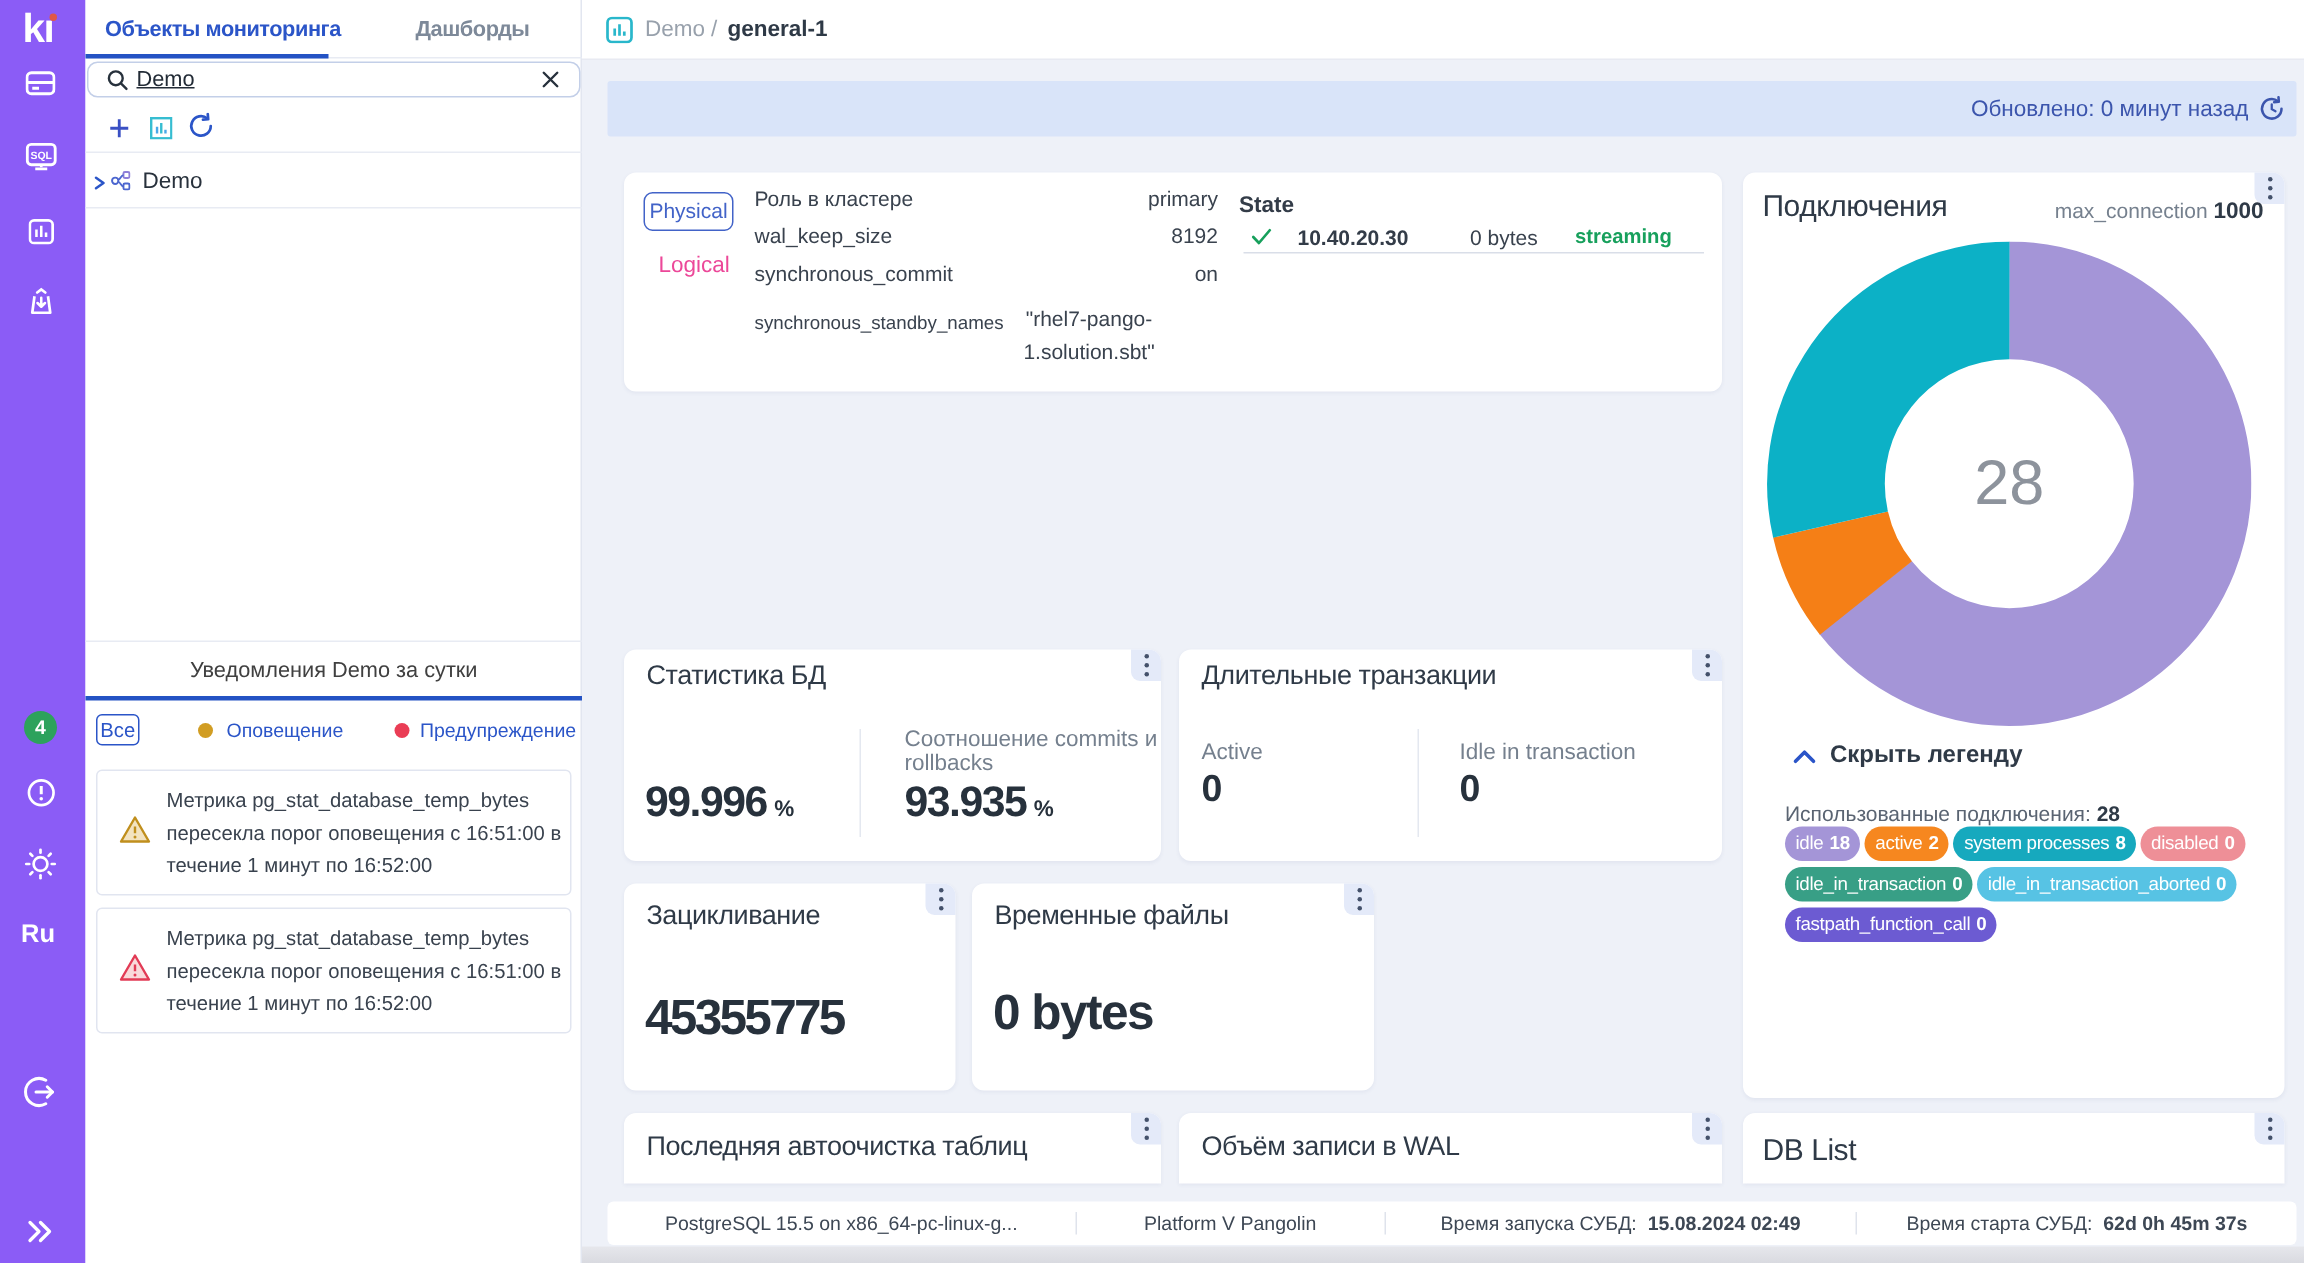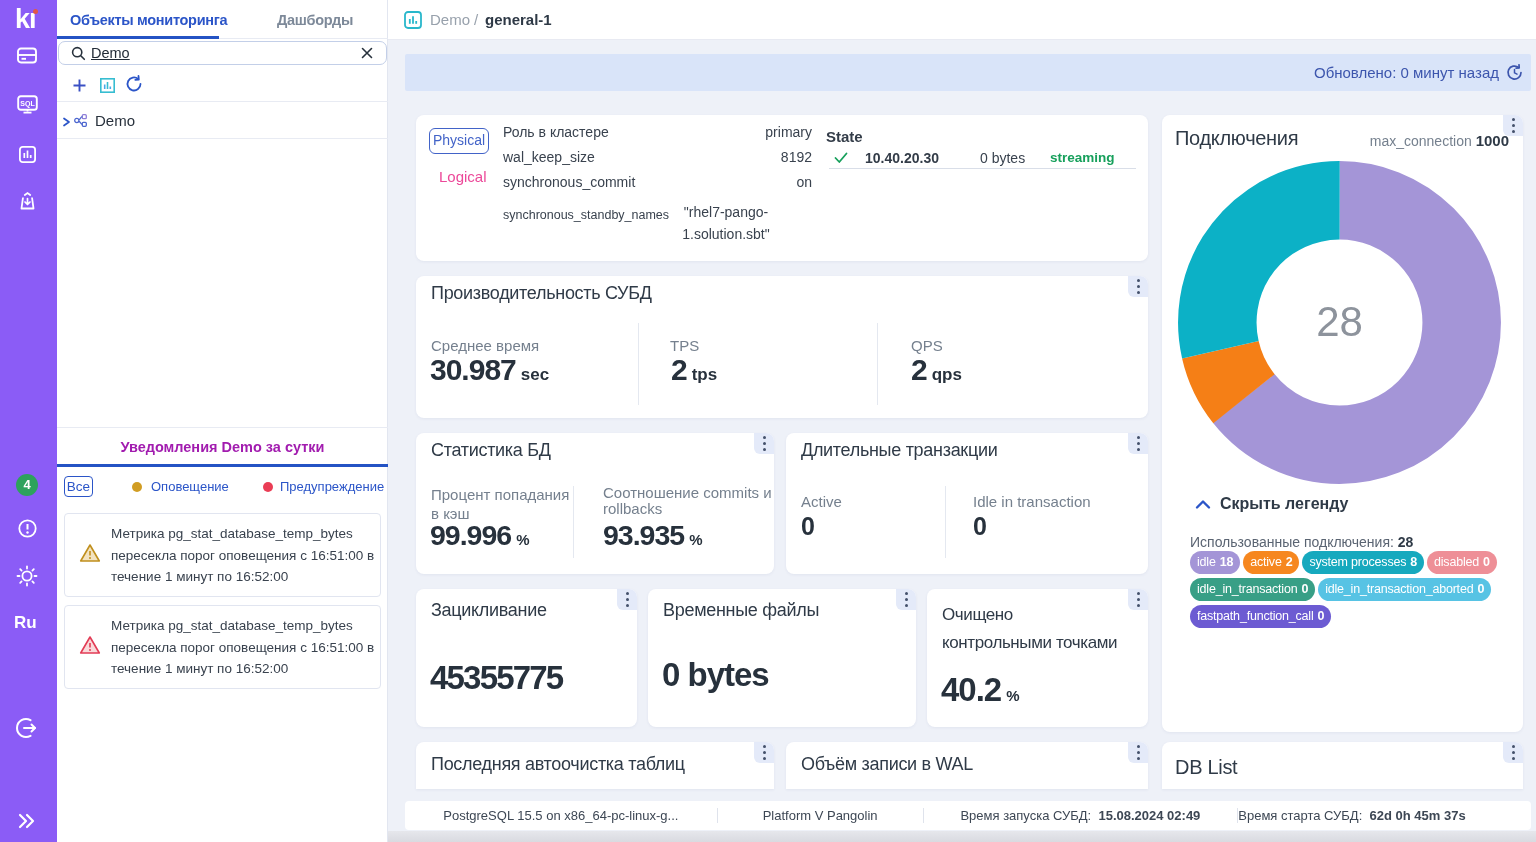--- a/index.html
+++ b/index.html
@@ -121,21 +121,21 @@
   </svg>
   <svg class="abs" style="left:17px;top:114px" width="13" height="13" viewBox="0 0 13 13">
     <circle cx="2.8" cy="6.5" r="2.1" fill="none" stroke="#4c66cf" stroke-width="1.3"></circle>
     <rect x="8.3" y="0.7" width="4" height="4" rx="1" fill="none" stroke="#8f7fd8" stroke-width="1.3"></rect>
     <rect x="8.3" y="8.3" width="4" height="4" rx="1" fill="none" stroke="#4c66cf" stroke-width="1.3"></rect>
     <path d="M4.9 5.7 C6.6 5.3 6.6 2.7 8.3 2.7 M4.9 7.3 C6.6 7.7 6.6 10.3 8.3 10.3" fill="none" stroke="#4c66cf" stroke-width="1.2"></path>
   </svg>
   <div class="abs" style="left:38px;top:112px;font-size:15px;color:#28313c">Demo</div>
 
   <div class="abs" style="left:0;top:427px;width:331px;height:1px;background:#e8ebf3"></div>
-  <div class="abs" style="left:0;top:439px;width:331px;text-align:center;font-size:14.5px;font-weight:700;color:#a21caf">Уведомления Demo за сутки</div>
+  <div class="abs" style="left:0;top:439px;width:331px;text-align:center;font-size:14.5px;font-weight:400;color:#404040">Уведомления Demo за сутки</div>
   <div class="abs" style="left:0;top:464px;width:331px;height:3px;background:#2453c4"></div>
 
   <div class="abs" style="left:7px;top:476px;width:29px;height:21px;border:1px solid #2b55c8;border-radius:4px;color:#2b55c8;font-size:13.5px;text-align:center;line-height:19px">Все</div>
   <div class="abs" style="left:75px;top:482px;width:10px;height:10px;border-radius:50%;background:#d19d23"></div>
   <div class="abs" style="left:94px;top:479px;font-size:13px;color:#2b55c8">Оповещение</div>
   <div class="abs" style="left:206px;top:482px;width:10px;height:10px;border-radius:50%;background:#ea3d55"></div>
   <div class="abs" style="left:223px;top:479px;font-size:13px;color:#2b55c8">Предупреждение</div>
 
   <div class="abs" style="left:7px;top:513px;width:317px;height:84px;border:1px solid #e1e5f0;border-radius:4px;background:#fff">
     <svg class="abs" style="left:14px;top:29px" width="22" height="20" viewBox="0 0 22 20">
@@ -191,45 +191,28 @@
   <div class="abs" style="left:410px;top:13px;font-size:15px;font-weight:700;color:#333c48">State</div>
   <div class="abs" style="left:413px;top:32px;width:307px;height:22px;border-bottom:1px solid #d9dee8">
     <svg class="abs" style="left:5px;top:5px" width="14" height="12" viewBox="0 0 14 12">
           <path d="M1.5 6 L5.3 10 L12.5 1.5" fill="none" stroke="#17a05c" stroke-width="1.8" stroke-linecap="round" stroke-linejoin="round"></path>
         </svg>
     <div class="abs" style="left:36px;top:3px;font-size:14px;font-weight:700;color:#333c48">10.40.20.30</div>
     <div class="abs" style="left:151px;top:3px;font-size:14px;color:#39424e">0 bytes</div>
     <div class="abs" style="left:221px;top:3px;font-size:13.5px;font-weight:700;color:#17a05c">streaming</div>
   </div>
 </div>
-<div class="card" id="c-perf" style="left:416px;top:276px;width:732px;height:142px">
-  <div class="dots">
-        <i></i>
-        <i></i>
-        <i></i>
-      </div>
-  <div class="abs ctitle" style="left:15px;top:7px">Производительность СУБД</div>
-  <div class="abs" style="left:222px;top:47px;width:1px;height:82px;background:#e4e8f0"></div>
-  <div class="abs" style="left:461px;top:47px;width:1px;height:82px;background:#e4e8f0"></div>
-  <div class="abs mlabel" style="left:15px;top:61px">Среднее время</div>
-  <div class="abs mval" style="left:14px;top:77px">30.987<span class="munit">sec</span></div>
-  <div class="abs mlabel" style="left:254px;top:61px">TPS</div>
-  <div class="abs mval" style="left:255px;top:77px">2<span class="munit">tps</span></div>
-  <div class="abs mlabel" style="left:495px;top:61px">QPS</div>
-  <div class="abs mval" style="left:495px;top:77px">2<span class="munit">qps</span></div>
-</div>
 <div class="card" id="c-stat" style="left:416px;top:433px;width:358px;height:141px">
   <div class="dots">
         <i></i>
         <i></i>
         <i></i>
       </div>
   <div class="abs ctitle" style="left:15px;top:7px">Статистика БД</div>
   <div class="abs" style="left:157px;top:53px;width:1px;height:72px;background:#e4e8f0"></div>
-  <div class="abs mlabel" style="left:15px;top:52px;line-height:19px">Процент попадания<br>в кэш</div>
   <div class="abs mval" style="left:14px;top:86px;font-size:28.5px">99.996<span class="munit" style="font-weight:600;font-size:15px">%</span></div>
   <div class="abs mlabel" style="left:187px;top:52px;line-height:16px">Соотношение commits и rollbacks</div>
   <div class="abs mval" style="left:187px;top:86px;font-size:28.5px">93.935<span class="munit" style="font-weight:600;font-size:15px">%</span></div>
 </div>
 <div class="card" id="c-tran" style="left:786px;top:433px;width:362px;height:141px">
   <div class="dots">
         <i></i>
         <i></i>
         <i></i>
       </div>
@@ -250,29 +233,20 @@
   <div class="abs mval" style="left:14px;top:70px;font-size:33px;letter-spacing:-1.8px">45355775</div>
 </div>
 <div class="card" id="c-temp" style="left:648px;top:589px;width:268px;height:138px">
   <div class="dots">
         <i></i>
         <i></i>
         <i></i>
       </div>
   <div class="abs ctitle" style="left:15px;top:11px">Временные файлы</div>
   <div class="abs mval" style="left:14px;top:67px;font-size:33px;letter-spacing:-1px">0 bytes</div>
-</div>
-<div class="card" id="c-chkp" style="left:927px;top:589px;width:221px;height:138px">
-  <div class="dots">
-        <i></i>
-        <i></i>
-        <i></i>
-      </div>
-  <div class="abs ctitle" style="left:15px;top:12px;line-height:28px;font-size:17px;letter-spacing:-0.4px;white-space:nowrap">Очищено<br>контрольными точками</div>
-  <div class="abs mval" style="left:14px;top:82px;font-size:33px;letter-spacing:-1px">40.2<span class="munit" style="font-weight:600;font-size:15px">%</span></div>
 </div>
 <div class="card" id="c-wal" style="left:786px;top:742px;width:362px;height:47px;border-radius:8px 8px 0 0">
   <div class="dots">
         <i></i>
         <i></i>
         <i></i>
       </div>
   <div class="abs ctitle" style="left:15px;top:12px">Объём записи в WAL</div>
 </div>
 <div class="card" id="c-vac" style="left:416px;top:742px;width:358px;height:47px;border-radius:8px 8px 0 0">
@@ -317,17 +291,17 @@
   <div class="abs ctitle" style="left:13px;top:14px;font-size:20px">DB List</div>
 </div>
 
 <div class="abs" id="statusbar" style="left:405px;top:801px;width:1126px;height:29px;background:#fff;border-radius:4px;display:flex;align-items:center;font-size:13px;color:#3d4754">
   <div style="width:312px;text-align:center;white-space:nowrap">PostgreSQL 15.5 on x86_64-pc-linux-g...</div>
   <div style="width:1px;height:15px;background:#dfe3ec"></div>
   <div style="width:205px;text-align:center;white-space:nowrap">Platform V Pangolin</div>
   <div style="width:1px;height:15px;background:#dfe3ec"></div>
   <div style="width:314px;text-align:center;white-space:nowrap">Время запуска СУБД:&nbsp; <b style="font-weight:700">15.08.2024 02:49</b></div>
   <div style="width:1px;height:15px;background:#dfe3ec"></div>
-  <div style="width:293px;text-align:left;white-space:nowrap">Время старта СУБД:&nbsp; <b style="font-weight:700">62d 0h 45m 37s</b></div>
+  <div style="width:293px;text-align:center;white-space:nowrap">Время старта СУБД:&nbsp; <b style="font-weight:700">62d 0h 45m 37s</b></div>
 </div>
 
 <div class="abs" style="left:388px;top:831px;width:1148px;height:11px;background:linear-gradient(#e6e7ec,#d9dae0)"></div>
 </div>
 
 </body></html>

